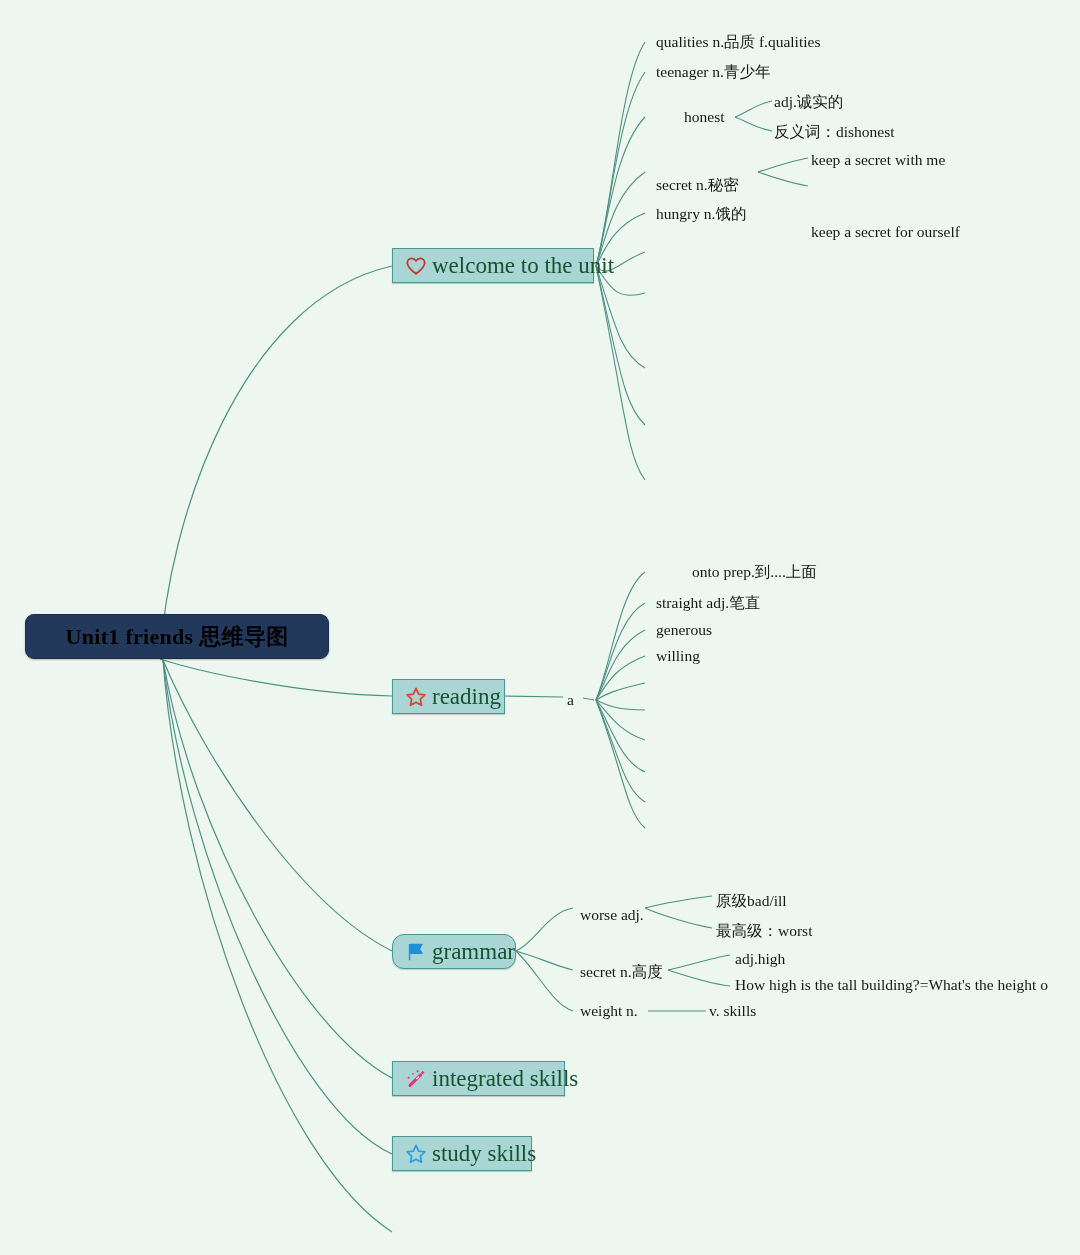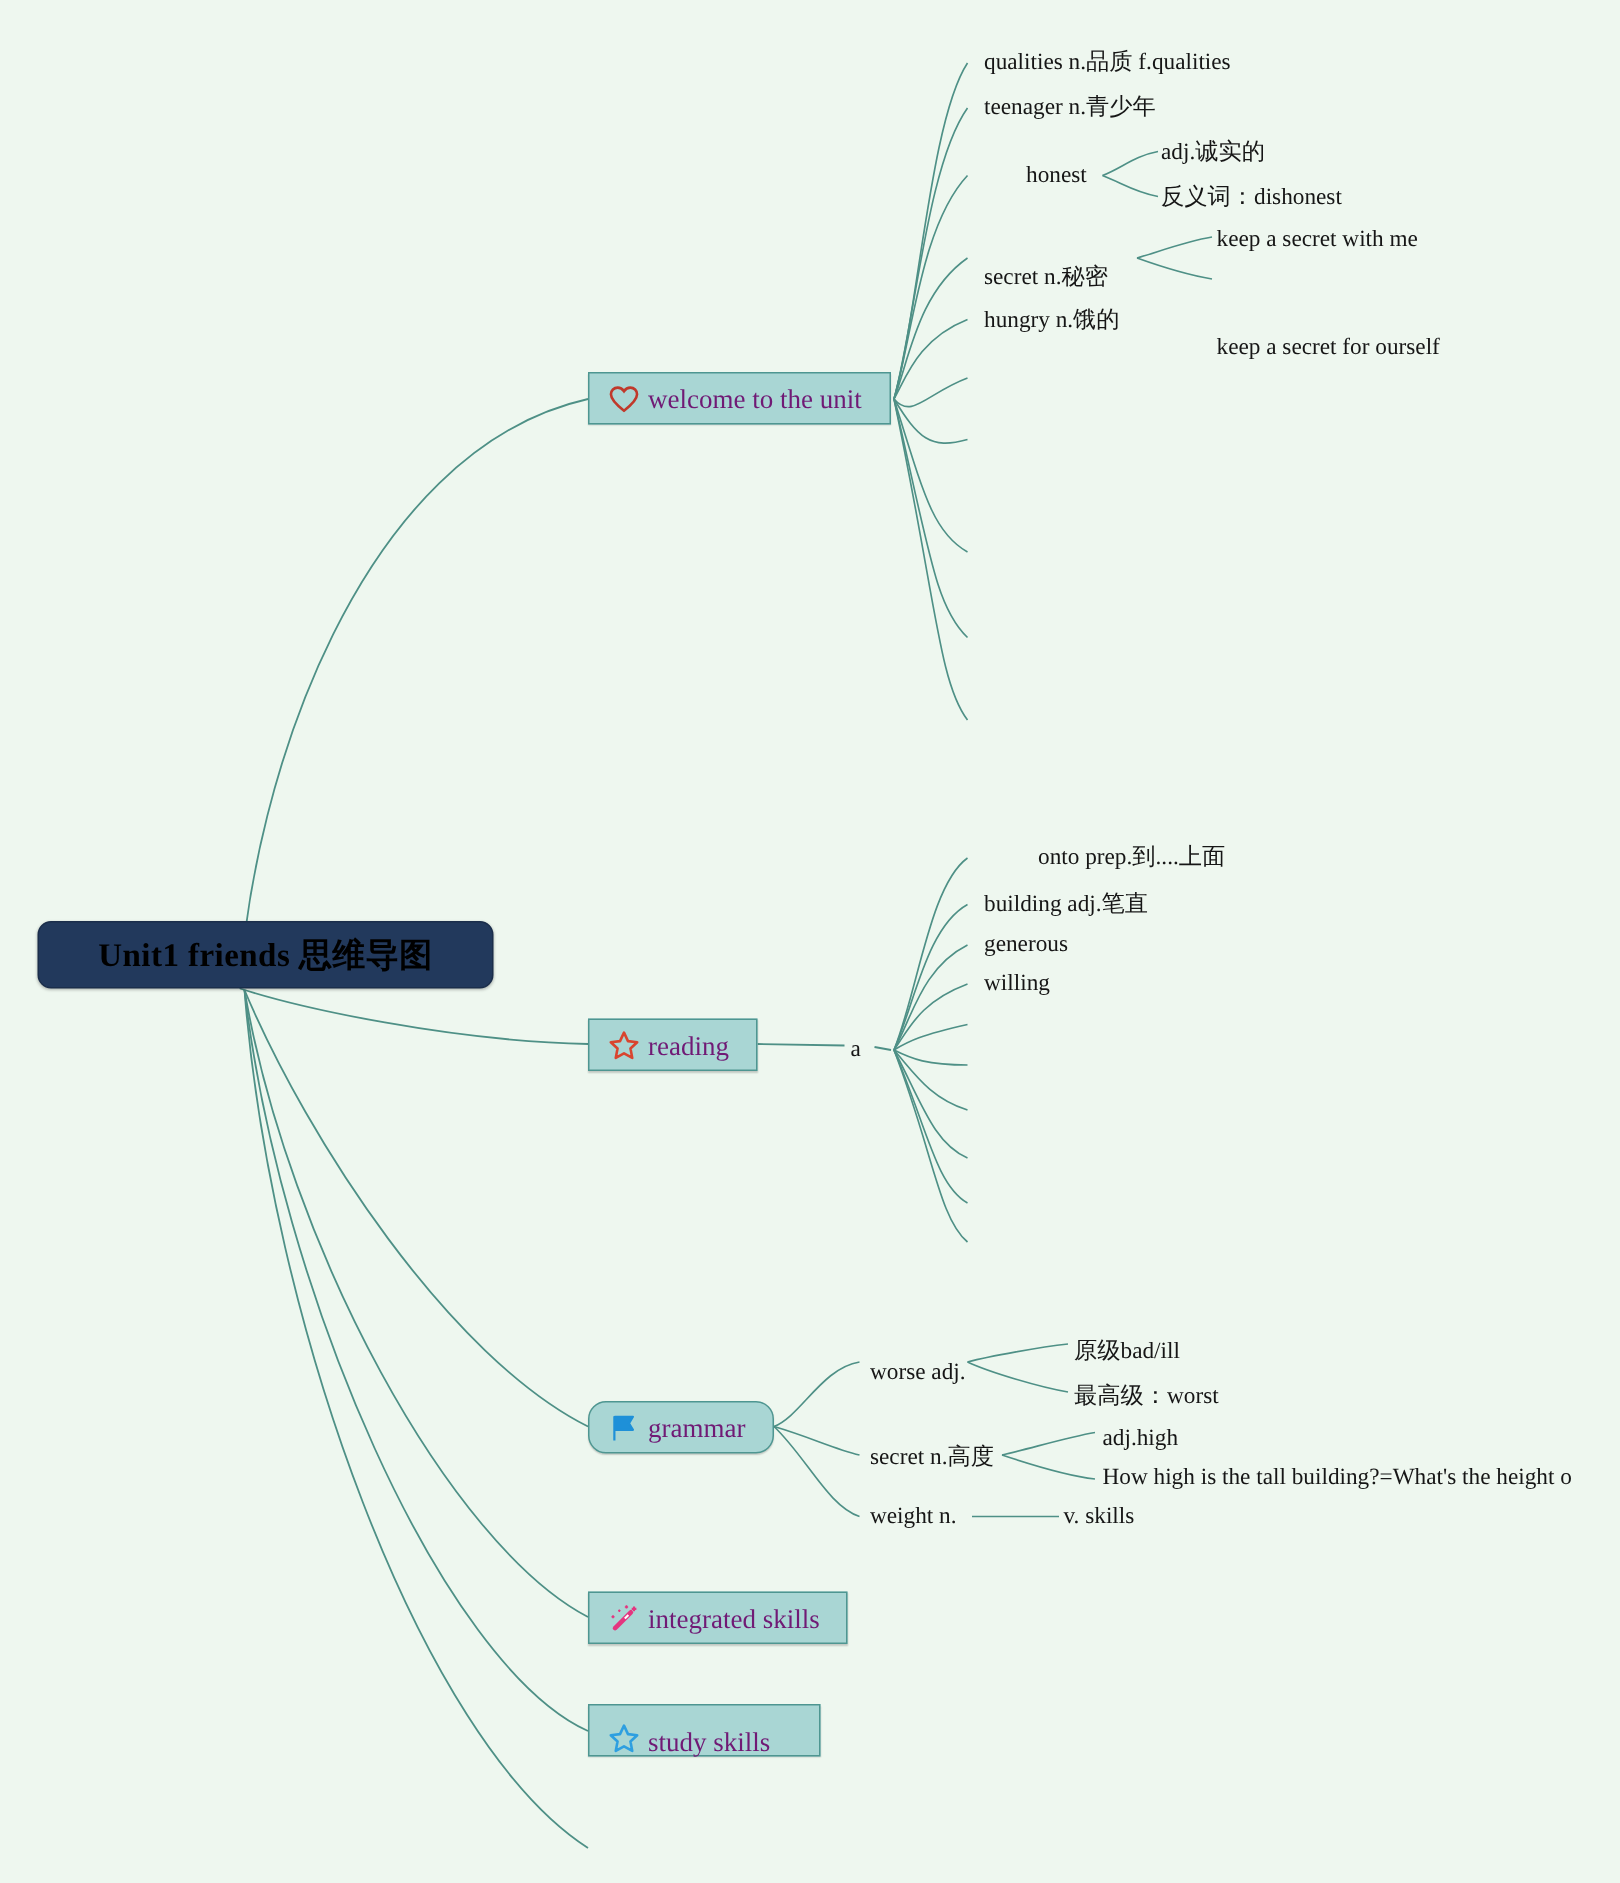--- a/index.html
+++ b/index.html
@@ -60,22 +60,22 @@
     background: #a9d6d4;
     border: 1px solid #4e9691;
     box-sizing: border-box;
     display: flex;
     align-items: center;
     padding: 0 12px;
     height: 35px;
     box-shadow: 0 1px 1px rgba(0,0,0,0.18);
   }
   .branch-label {
-    font-size: 18px;
-    color: #701a75;
+    font-size: 23px;
+    color: #14532d;
     white-space: nowrap;
     line-height: 1;
   }
   .branch-icon {
     width: 22px;
     height: 22px;
     margin-right: 5px;
     flex: 0 0 auto;
     display: block;
   }
@@ -187,39 +187,39 @@
       <path d="M5.5 19 L17 7.5" stroke="#e4357f" stroke-width="3.4" stroke-linecap="round"></path>
       <path d="M12.6 12 L15.2 9.4" stroke="#ffffff" stroke-width="1.5"></path>
       <path d="M19.3 3.3 L19.3 6.7 M17.6 5 L21 5" stroke="#e4357f" stroke-width="1.5"></path>
       <path d="M13.8 2.4 L13.8 4.8 M12.6 3.6 L15 3.6" stroke="#e4357f" stroke-width="1.2"></path>
       <path d="M4 9.6 L4 11.8 M2.9 10.7 L5.1 10.7" stroke="#e4357f" stroke-width="1.2"></path>
       <path d="M8.6 5.4 L8.6 7.2 M7.7 6.3 L9.5 6.3" stroke="#e4357f" stroke-width="1"></path>
     </svg>
     <span class="branch-label">integrated skills</span>
   </div>
 
-  <div class="branch-node" style="left:392px; top:1136px; width:155px;align-items:flex-end;">
+  <div class="branch-node" style="left:392px; top:1136px; width:140px;">
     <svg class="branch-icon" viewBox="0 0 24 24">
       <path d="M12 2.6 L14.9 8.8 L21.6 9.6 L16.7 14.2 L18 21 L12 17.7 L6 21 L7.3 14.2 L2.4 9.6 L9.1 8.8 Z" fill="none" stroke="#2e9fe0" stroke-width="1.9" stroke-linejoin="round"></path>
     </svg>
     <span class="branch-label">study skills</span>
   </div>
 
   <div class="leaf" style="left:656px; top:34px;">qualities n.品质 f.qualities</div>
   <div class="leaf" style="left:656px; top:64px;">teenager n.青少年</div>
   <div class="leaf" style="left:684px; top:109px;">honest</div>
   <div class="leaf" style="left:774px; top:94px;">adj.诚实的</div>
   <div class="leaf" style="left:774px; top:124px;">反义词：dishonest</div>
   <div class="leaf" style="left:656px; top:177px;">secret n.秘密</div>
   <div class="leaf" style="left:811px; top:152px;">keep a secret with me</div>
   <div class="leaf" style="left:811px; top:178px;margin-top:46px;">keep a secret for ourself</div>
   <div class="leaf" style="left:656px; top:206px;">hungry n.饿的</div>
 
   <div class="leaf" style="left:692px; top:564px;">onto prep.到....上面</div>
-  <div class="leaf" style="left:656px; top:595px;">building adj.笔直</div>
+  <div class="leaf" style="left:656px; top:595px;">straight adj.笔直</div>
   <div class="leaf" style="left:656px; top:622px;">generous</div>
   <div class="leaf" style="left:656px; top:648px;">willing</div>
 
   <div class="leaf" style="left:580px; top:907px;">worse adj.</div>
   <div class="leaf" style="left:716px; top:893px;">原级bad/ill</div>
   <div class="leaf" style="left:716px; top:923px;">最高级：worst</div>
   <div class="leaf" style="left:580px; top:964px;">secret n.高度</div>
   <div class="leaf" style="left:735px; top:951px;">adj.high</div>
   <div class="leaf" style="left:735px; top:977px;">How high is the tall building?=What's the height o</div>
   <div class="leaf" style="left:580px; top:1003px;">weight n.</div>

